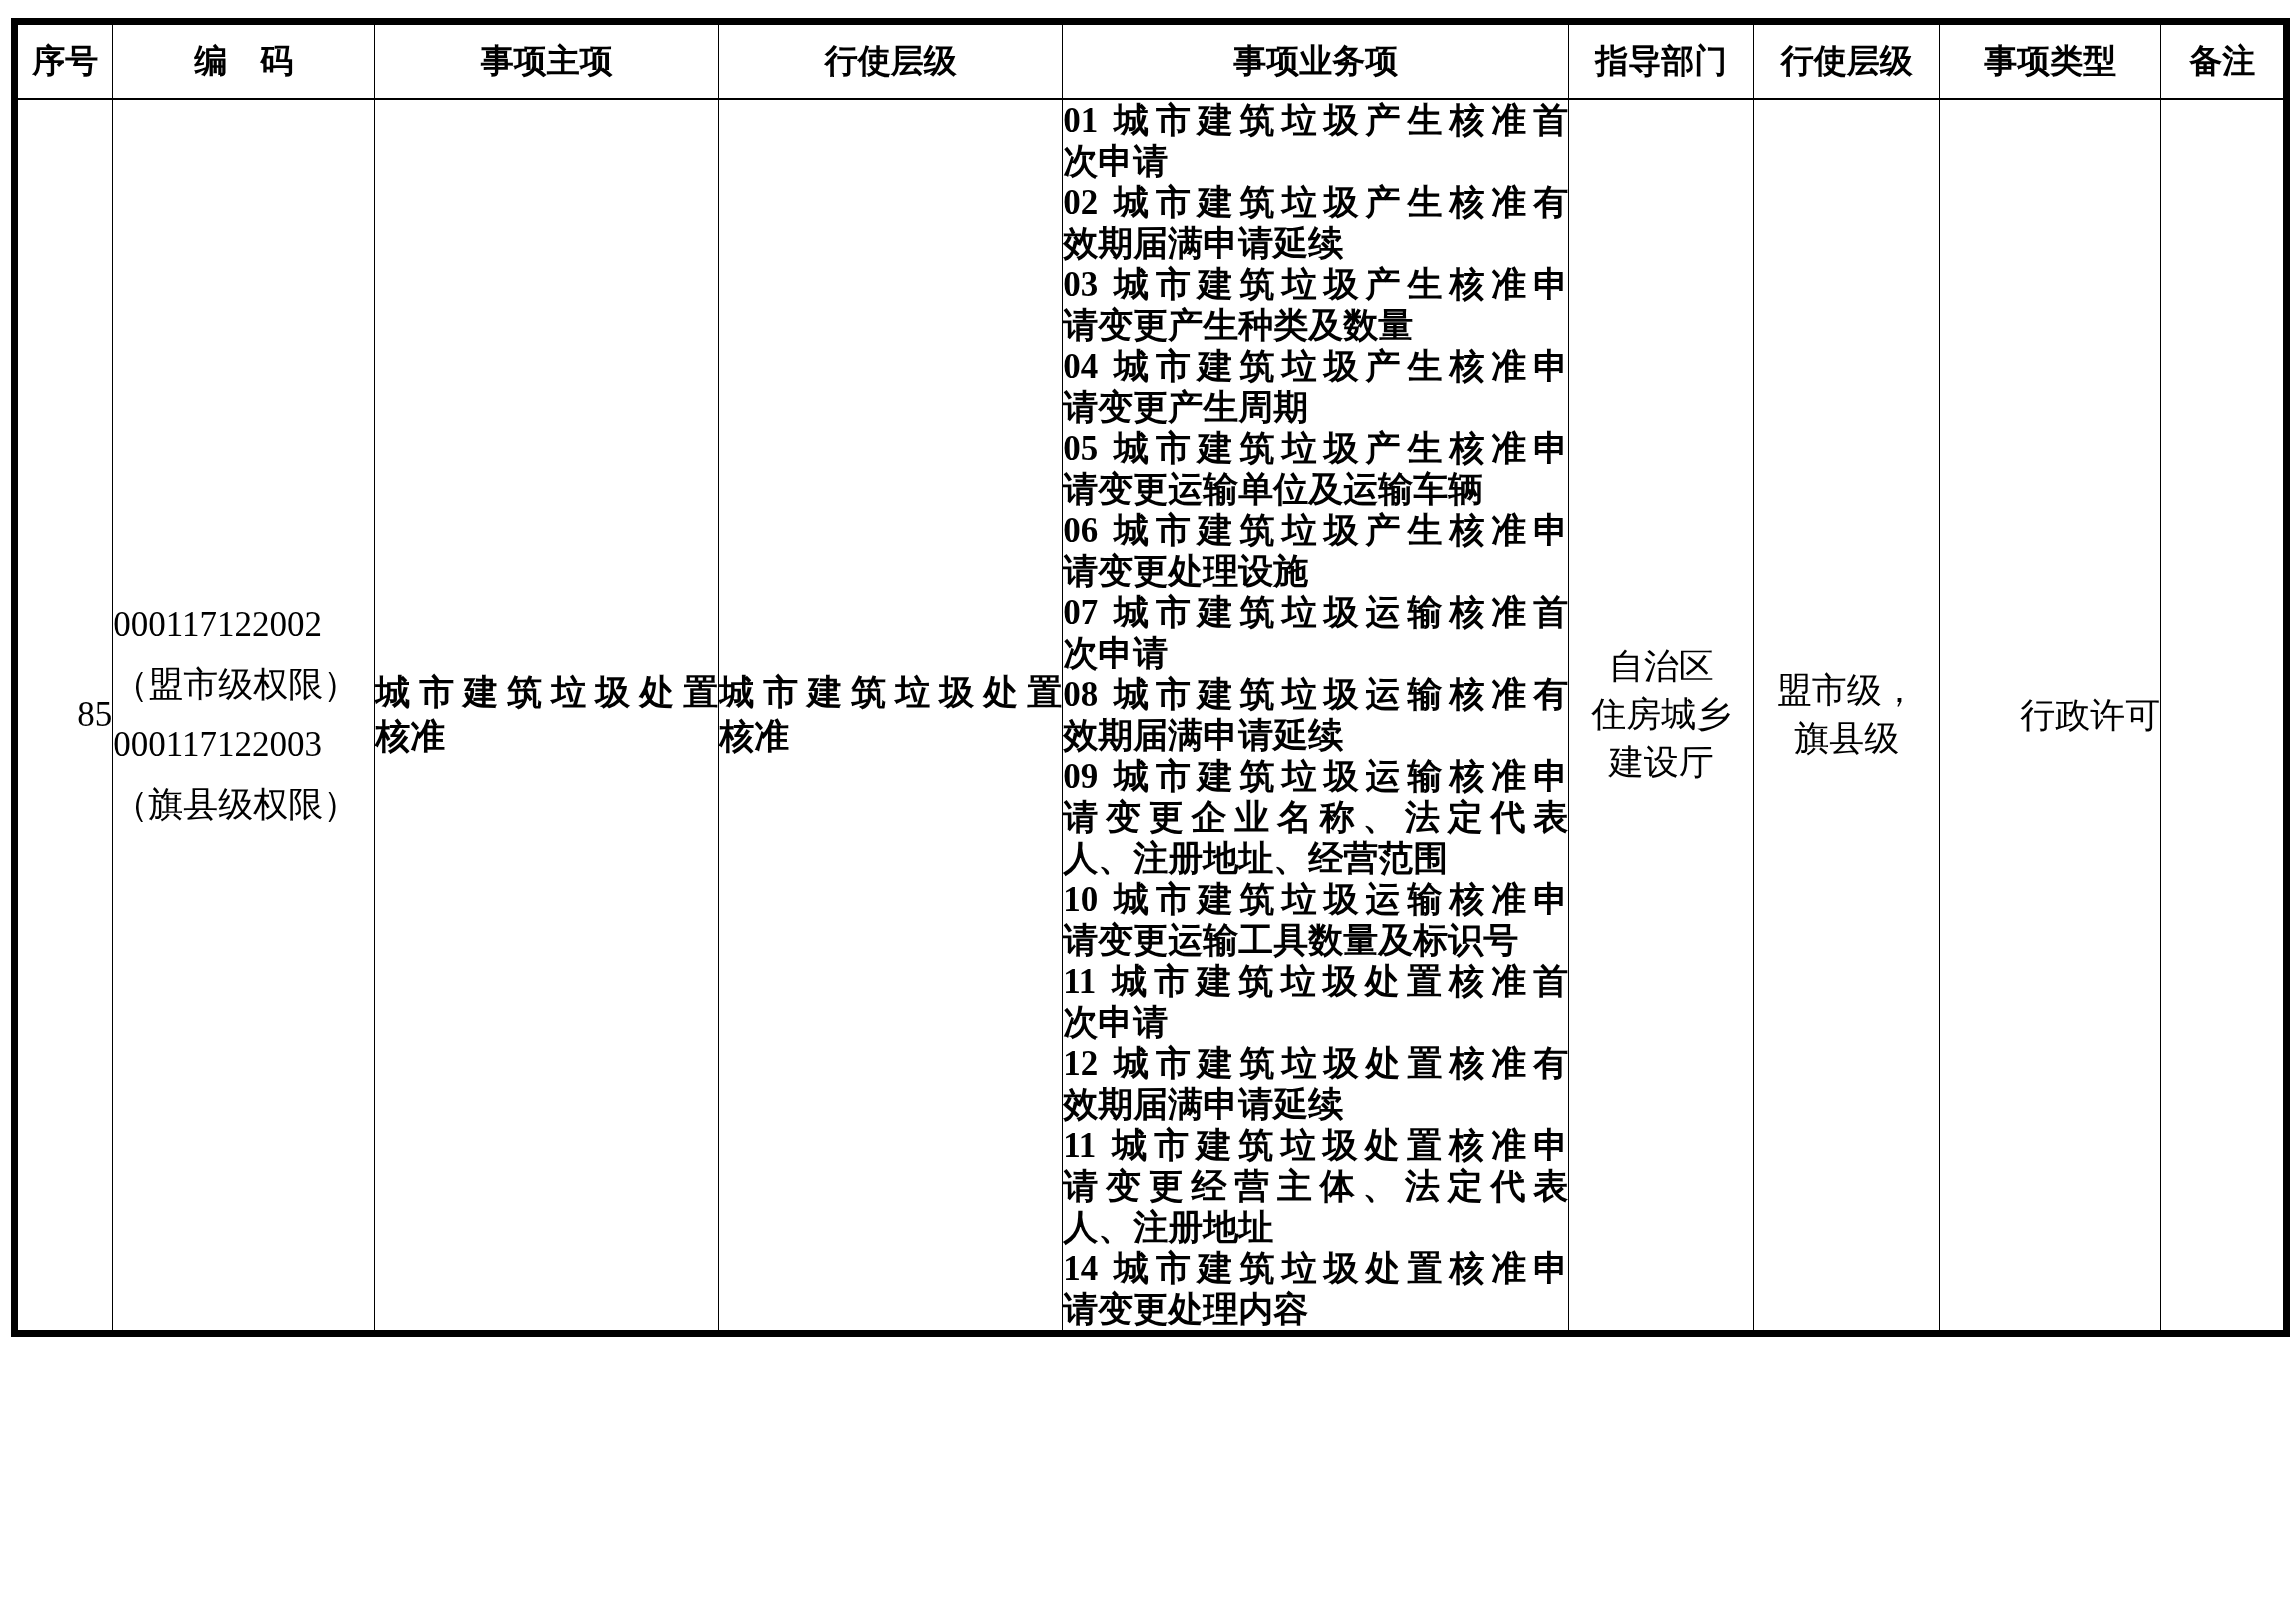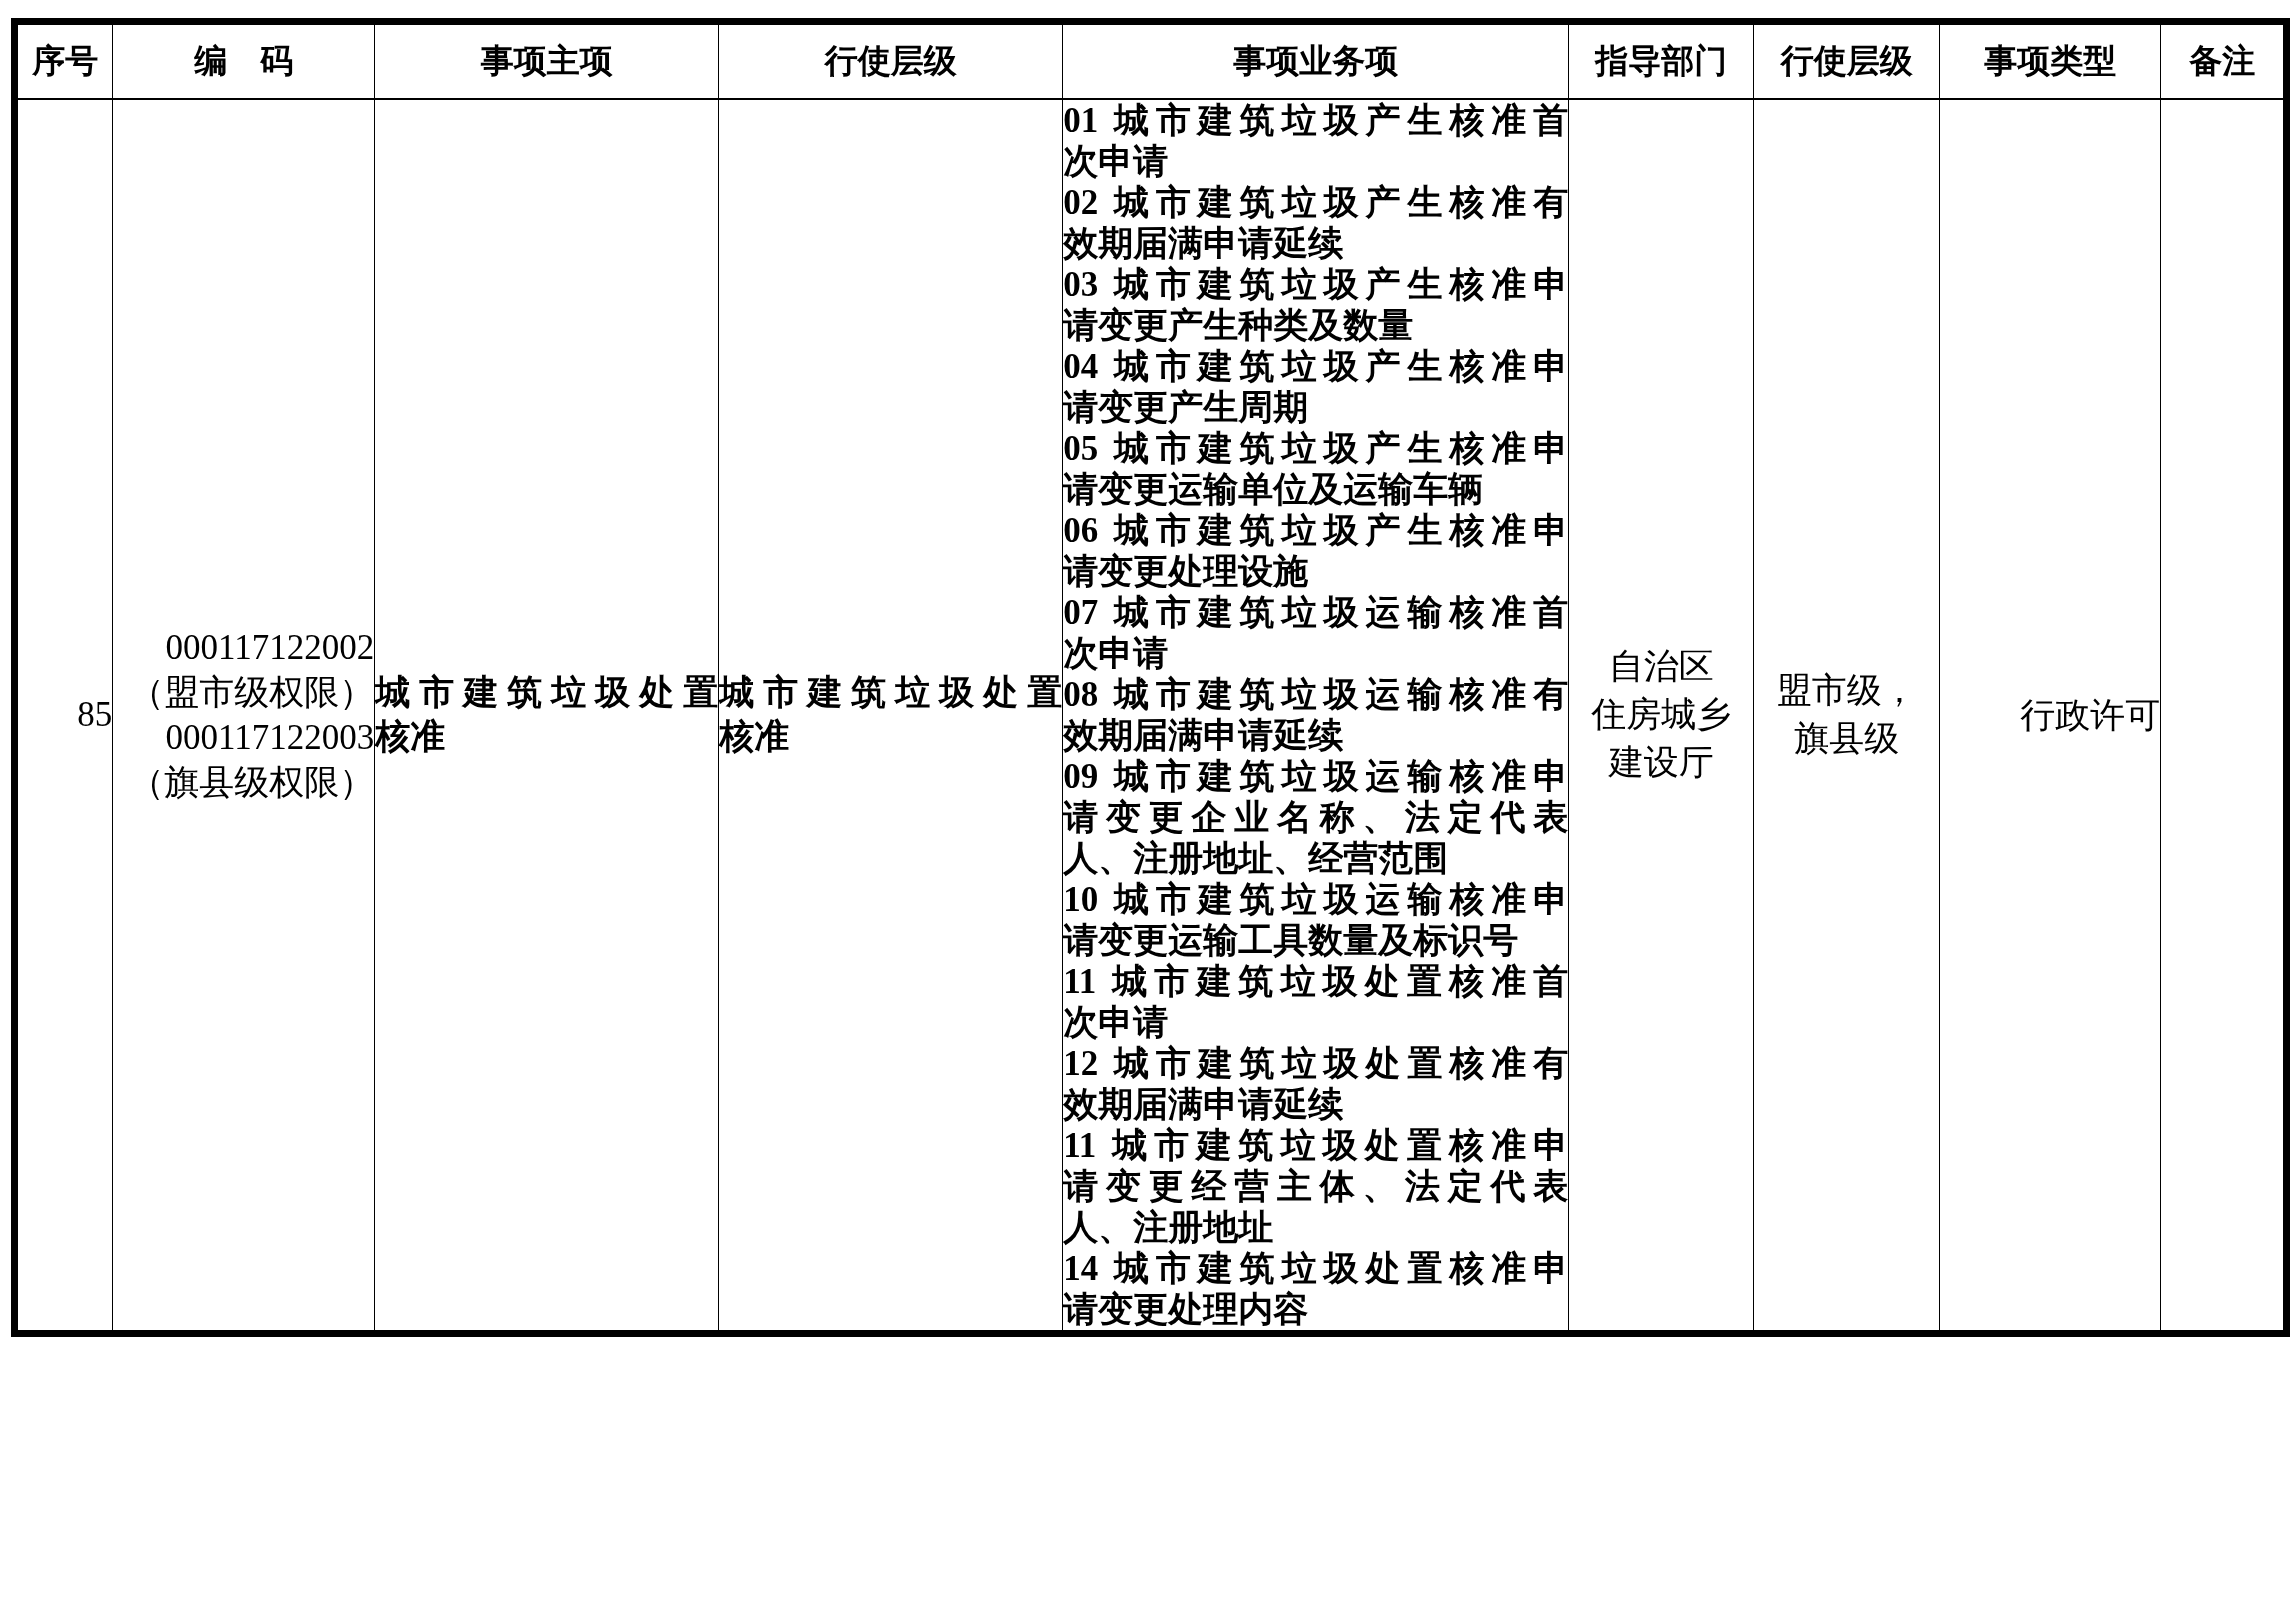--- a/index.html
+++ b/index.html
@@ -43,25 +43,25 @@
     white-space: nowrap;
   }
   table.doc-table tbody td {
     font-family: "Liberation Serif", "DejaVu Serif", serif;
     font-size: 35px;
   }
   .cell-seq {
     text-align: right;
   }
   .cell-code {
-    text-align: right;
+    text-align: left;
     padding-left: 6.1px;
     padding-right: 3.5px;
     white-space: pre-line;
-    line-height: 45px;
+    line-height: 60px;
   }
   .cell-item {
     text-align: left;
     padding-left: 12.2px;
     padding-right: 12.2px;
     line-height: 44px;
   }
   .cell-business {
     text-align: left;
     padding-left: 7.9px;

